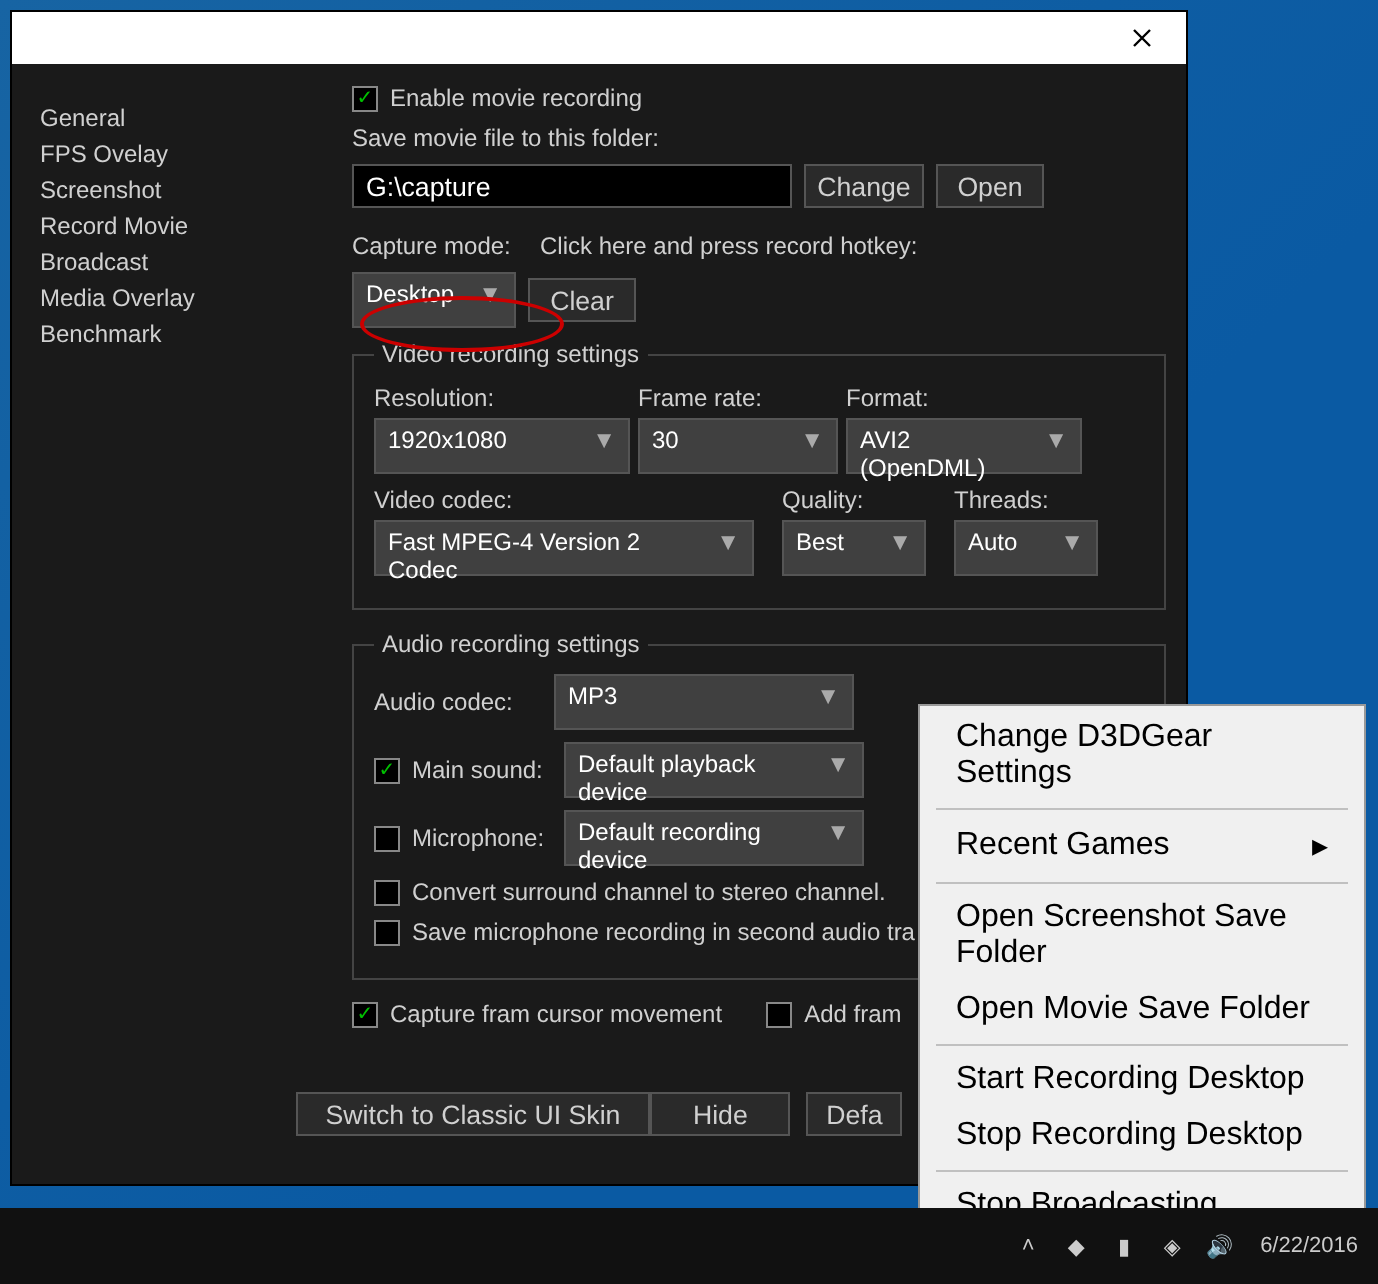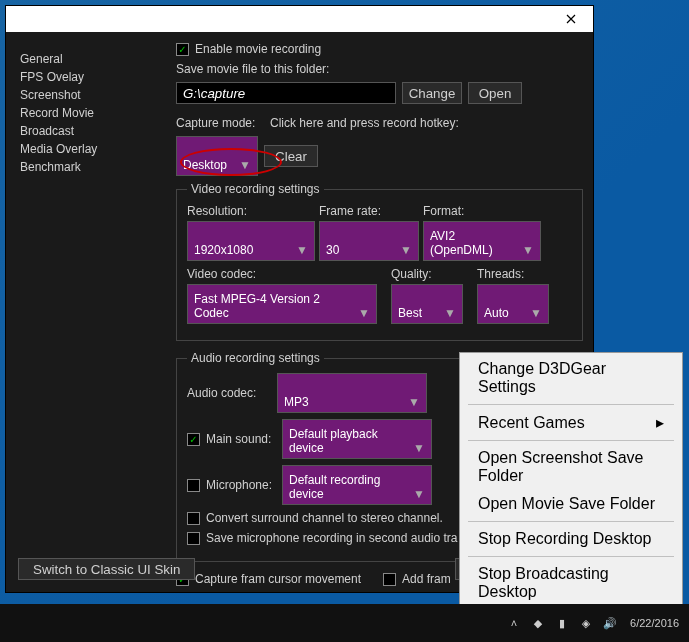--- a/index.html
+++ b/index.html
@@ -52,30 +52,30 @@
   }
   .check.checked::after{content:"✓";}
   .label { color:#d0d0d0; }
   .input-text {
     background:#000;border:1px solid #555;color:#fff;padding:3px 6px;height:22px;
   }
   .btn {
     background:#2a2a2a;border:1px solid #555;color:#d0d0d0;padding:3px 4px;height:22px;cursor:pointer;display:inline-flex;align-items:center;justify-content:center;
   }
   .select {
-    background:#701a75;border:1px solid #555;color:#fff;padding:3px 6px;height:40px;display:flex;align-items:flex-end;justify-content:space-between;cursor:pointer;
+    background:#404040;border:1px solid #555;color:#fff;padding:3px 6px;height:28px;display:flex;align-items:flex-start;justify-content:space-between;cursor:pointer;
   }
   .select .caret {margin-left:6px;color:#aaa;}
   fieldset {
     border:1px solid #444;padding:8px 10px 10px 10px;margin-bottom:10px;
   }
   legend {color:#d0d0d0;padding:0 4px;font-size:12px;}
   .field-col { display:flex;flex-direction:column;gap:3px; }
   .footer {
-    position:absolute;bottom:0;left:0;right:0;height:46px;display:flex;align-items:center;justify-content:space-between;padding:0 12px;
+    position:absolute;bottom:12px;left:0;right:0;height:46px;display:flex;align-items:center;justify-content:center;padding:0 12px;
   }
   .context-menu {
     position:absolute;
     right:6px; top:352px;
     width:224px;
     background:#f0f0f0;
     border:1px solid #999;
     color:#000;
     font-size:16px;
     padding:2px;
@@ -112,21 +112,21 @@
     </div>
     <div class="content">
       <div class="row">
         <span class="check checked"></span>
         <span class="label">Enable movie recording</span>
       </div>
       <div class="row">
           <span class="label">Save movie file to this folder:</span>
         </div>
       <div class="row">
-        <input class="input-text" style="width: 220px; font-style: italic;" value="G:\capture">
+        <input class="input-text" style="width: 220px;" value="G:\capture">
         <button class="btn" style="width:60px">Change</button>
         <button class="btn" style="width:54px">Open</button>
       </div>
       <div class="row" style="margin-top:12px">
         <span class="label" style="width:88px">Capture mode:</span>
         <span class="label">Click here and press record hotkey:</span>
       </div>
       <div class="row">
         <div class="select" style="width:82px">
           <span>Desktop</span>
@@ -251,20 +251,23 @@
       <span>▸</span>
     </div>
   <div class="cm-sep"></div>
   <div class="cm-item">
       <span>Open Screenshot Save Folder</span>
     </div>
   <div class="cm-item">
       <span>Open Movie Save Folder</span>
     </div>
   <div class="cm-sep"></div>
+  <div class="cm-item">
+      <span>Start Recording Desktop</span>
+    </div>
   <div class="cm-item">
       <span>Stop Recording Desktop</span>
     </div>
   <div class="cm-sep"></div>
   <div class="cm-item">
       <span>Stop Broadcasting Desktop</span>
     </div>
   <div class="cm-sep"></div>
   <div class="cm-item">
       <span>Help</span>

